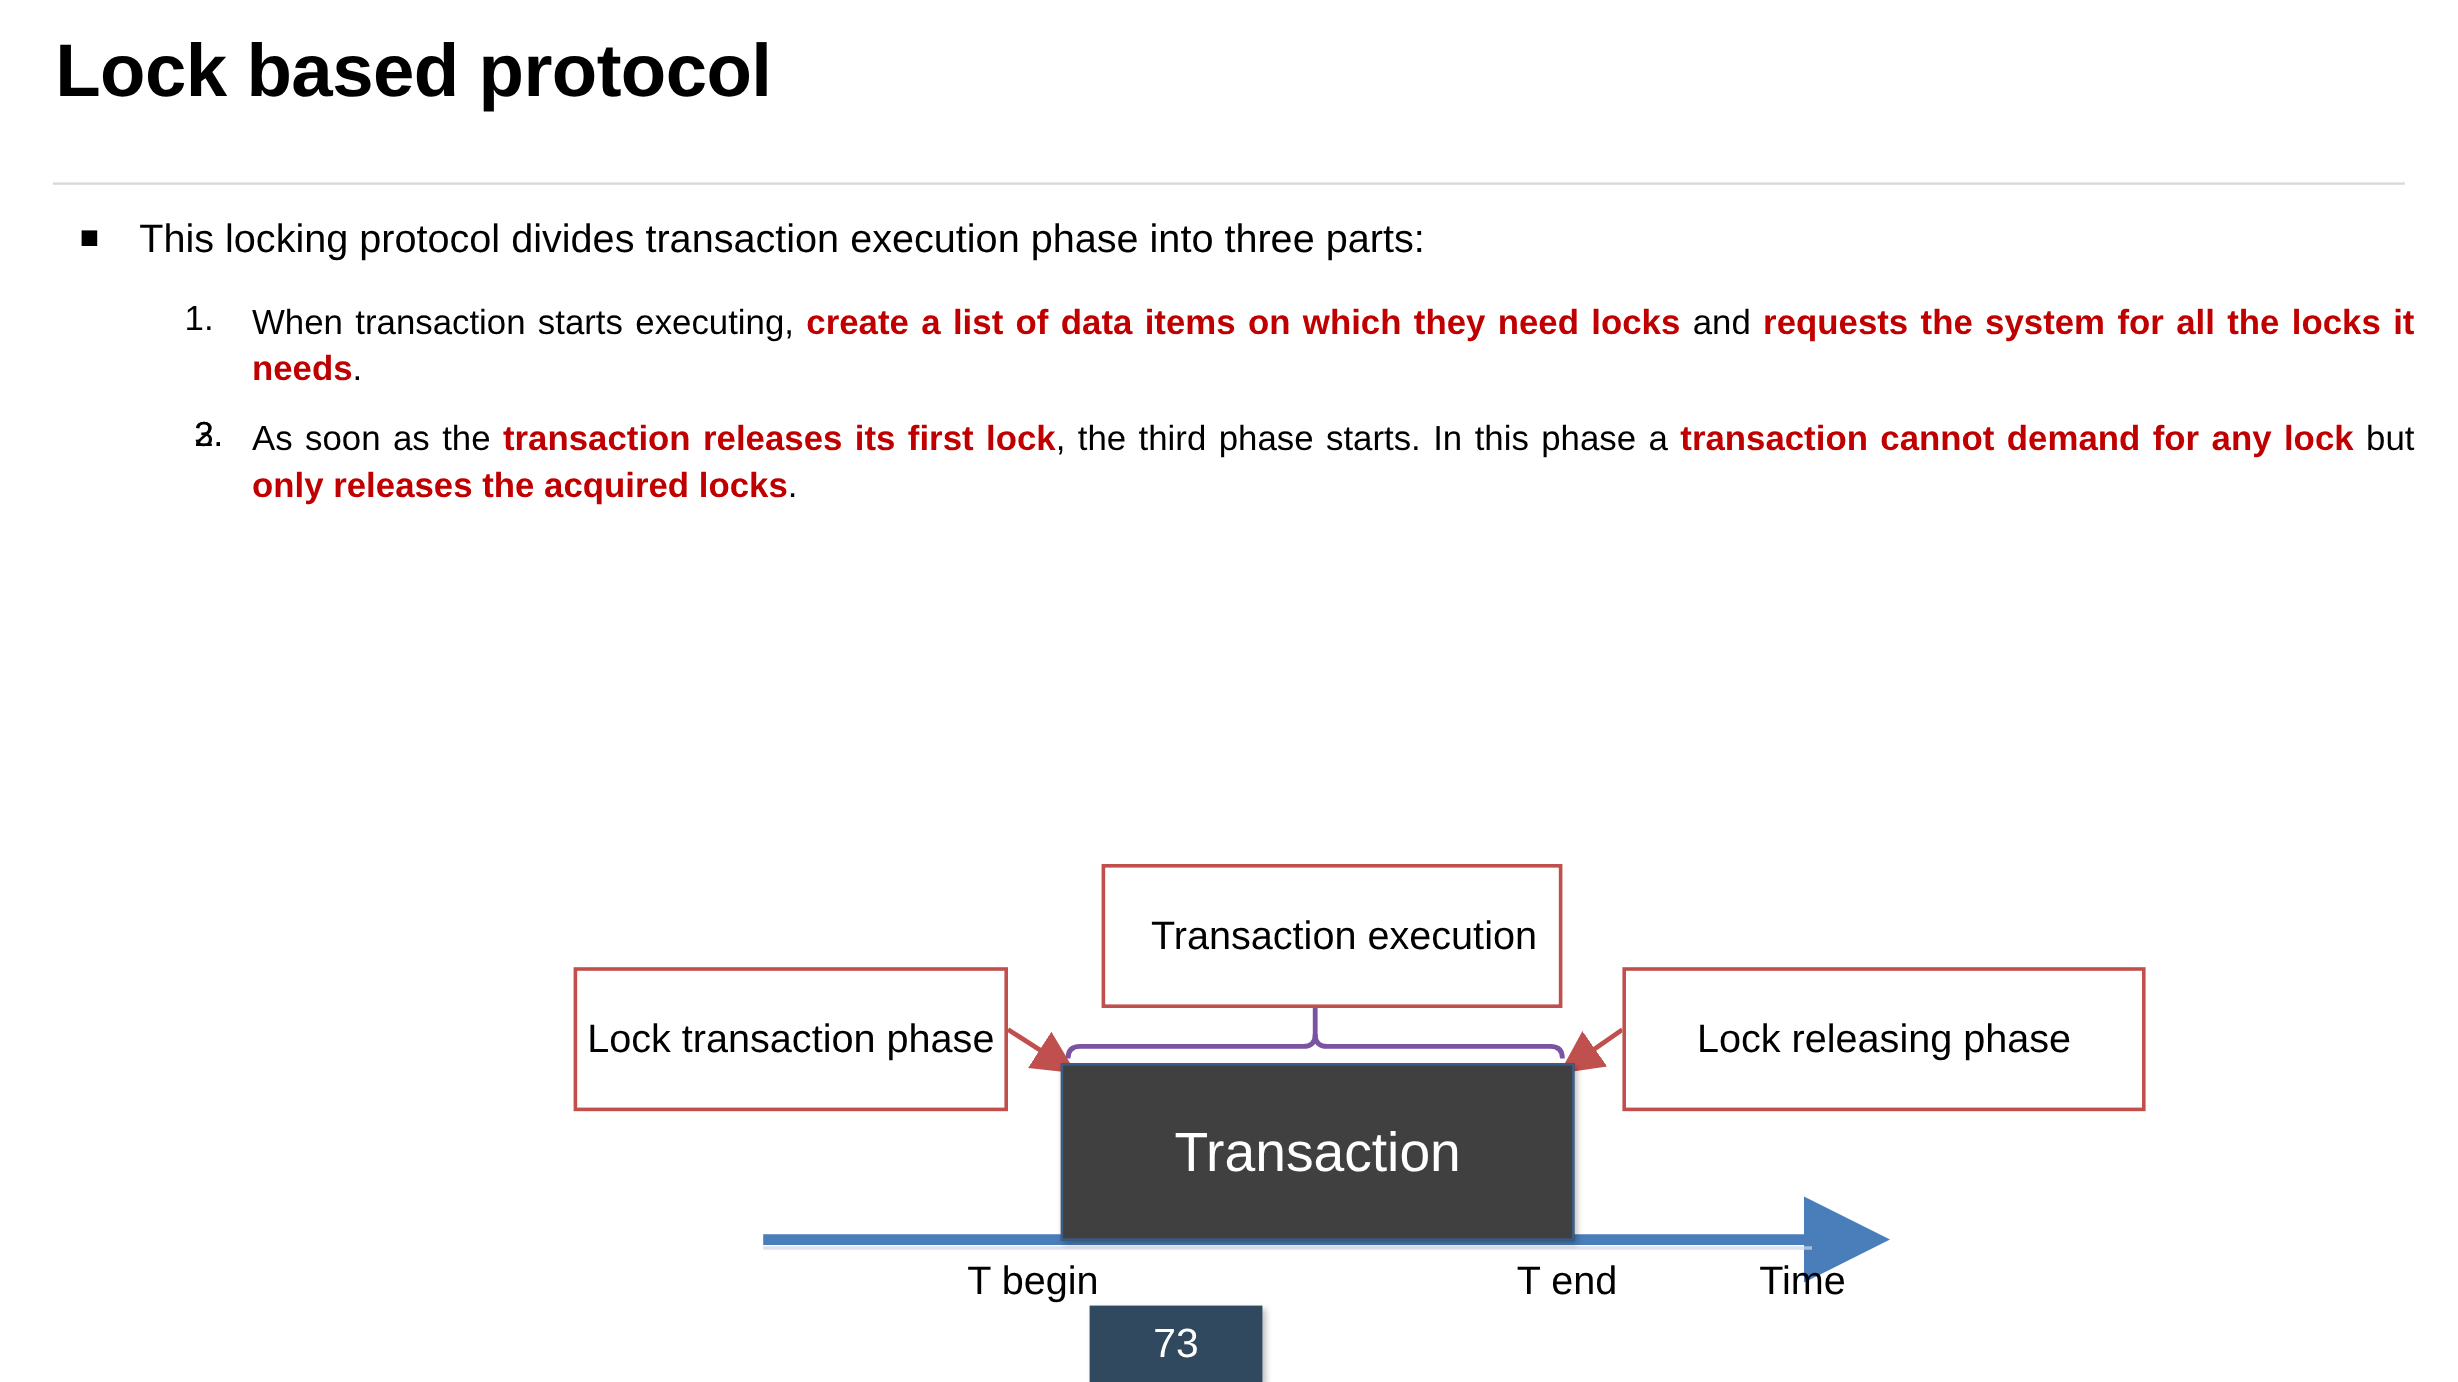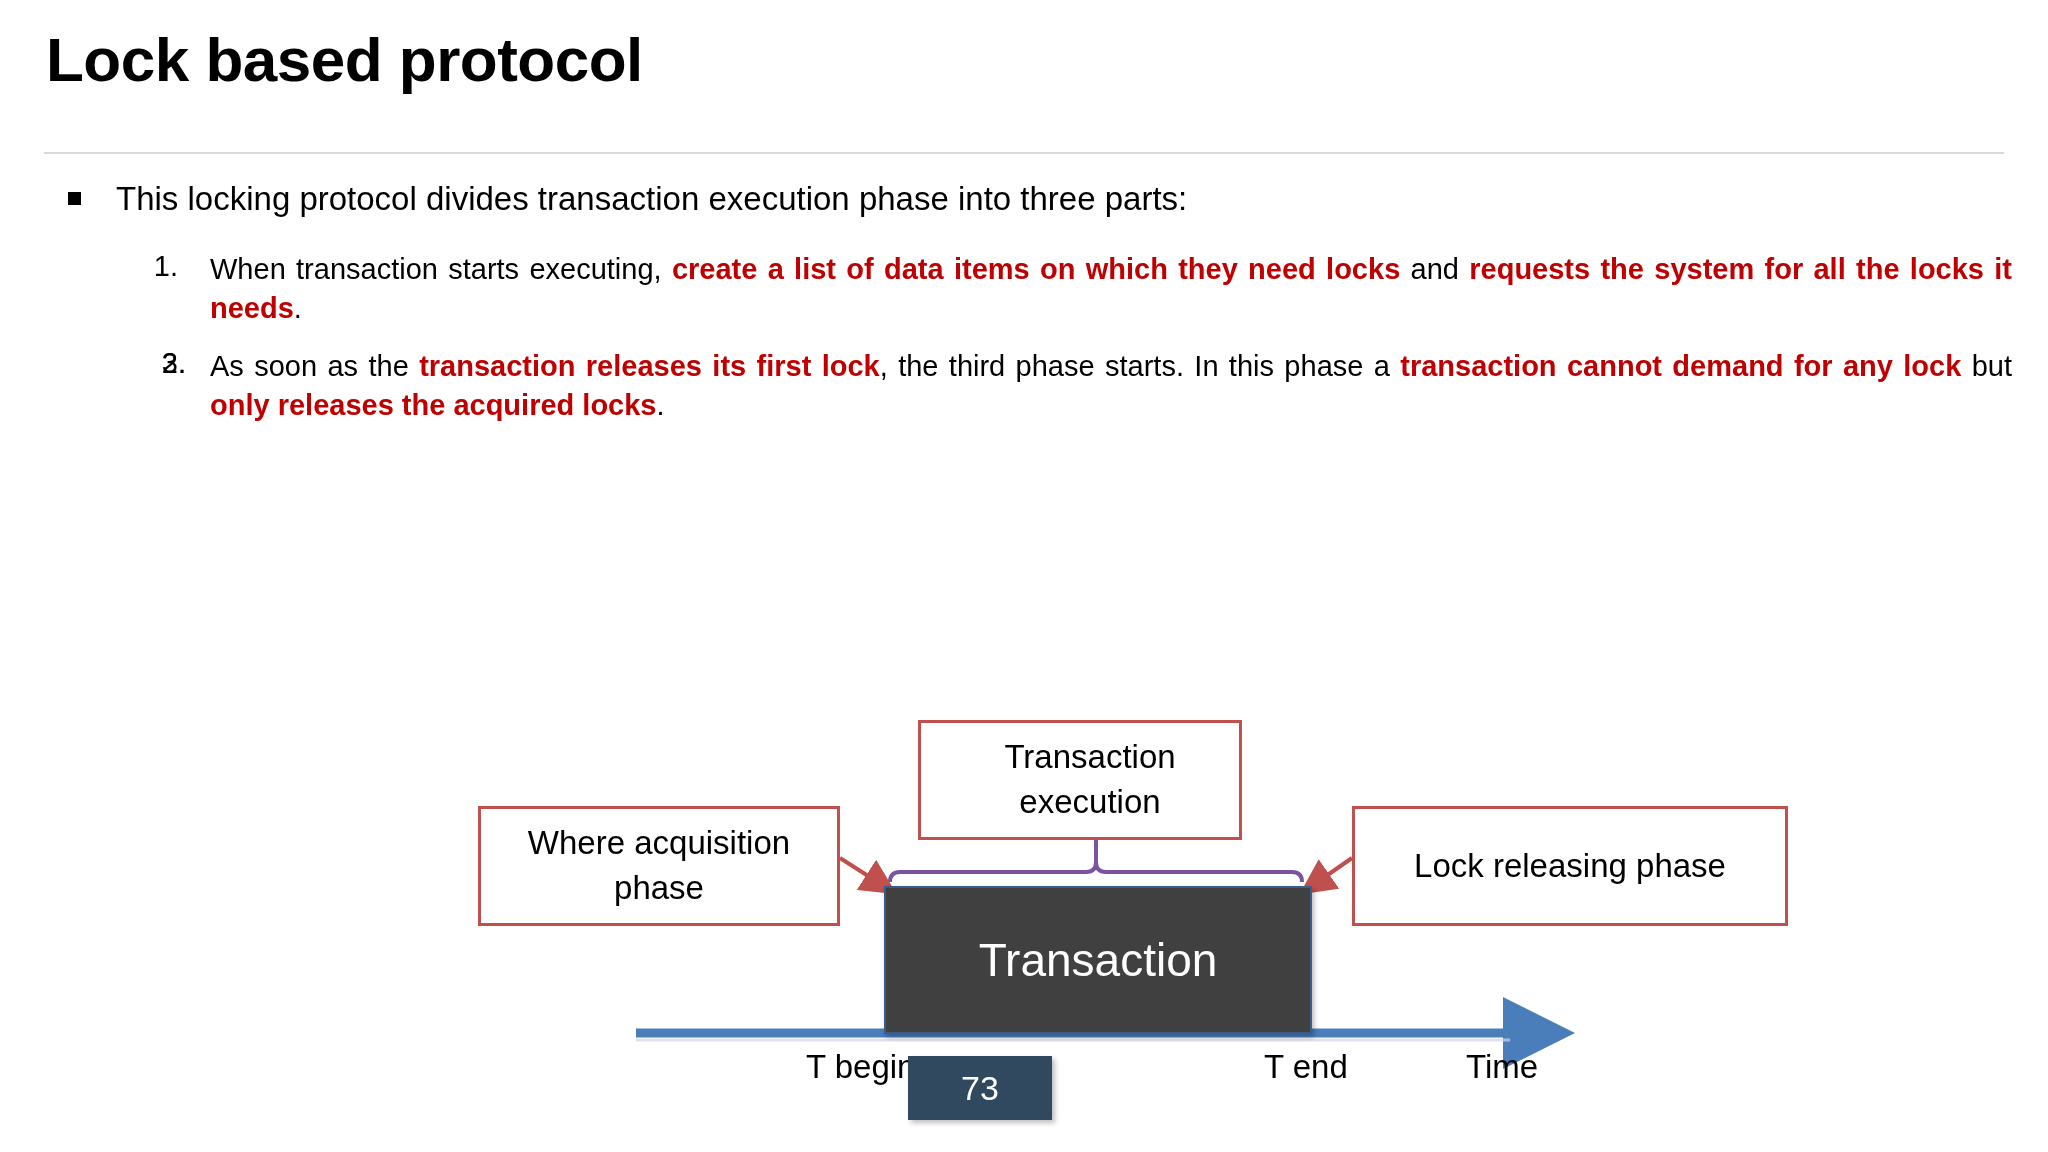--- a/index.html
+++ b/index.html
@@ -117,21 +117,21 @@
   }
   #callout-acquire {
     left: 478px;
     top: 106px;
     width: 362px;
     height: 120px;
   }
   #callout-exec {
     left: 918px;
     top: 20px;
-    width: 324px;
+    width: 384px;
     height: 120px;
     padding-left: 20px;
   }
   #callout-release {
     left: 1352px;
     top: 106px;
     width: 436px;
     height: 120px;
   }
 
@@ -159,21 +159,21 @@
     white-space: nowrap;
   }
   #label-tbegin { left: 806px; top: 348px; }
   #label-tend   { left: 1264px; top: 348px; }
   #label-time   { left: 1466px; top: 348px; }
 
   
   #page-badge {
     position: absolute;
     left: 908px;
-    top: 1056px;
+    top: 1088px;
     width: 144px;
     height: 64px;
     background: #31495F;
     color: #ffffff;
     font-size: 34px;
     display: flex;
     align-items: center;
     justify-content: center;
     box-shadow: 3px 3px 5px rgba(0,0,0,0.25);
   }
@@ -233,21 +233,21 @@
       <path d="M 1096,162 Q 1096,172 1106,172 L 1292,172 Q 1302,172 1302,182"></path>
     </g>
 
     <line x1="840" y1="158" x2="890" y2="190" stroke="#C0504D" stroke-width="4" marker-end="url(#redArrow)"></line>
 
     <line x1="1096" y1="140" x2="1096" y2="163" stroke="#7A53A1" stroke-width="4"></line>
 
     <line x1="1352" y1="158" x2="1306" y2="190" stroke="#C0504D" stroke-width="4" marker-end="url(#redArrow)"></line>
   </svg>
 
-  <div class="callout-box" id="callout-acquire">Where acquisition phase</div>
+  <div class="callout-box" id="callout-acquire">Lock transaction phase</div>
 
   <div class="callout-box" id="callout-exec">Transaction execution</div>
 
   <div class="callout-box" id="callout-release">Lock releasing phase</div>
 
   <div id="txn-rect">Transaction</div>
 
   <div class="axis-label" id="label-tbegin">T begin</div>
   <div class="axis-label" id="label-tend">T end</div>
   <div class="axis-label" id="label-time">Time</div>

